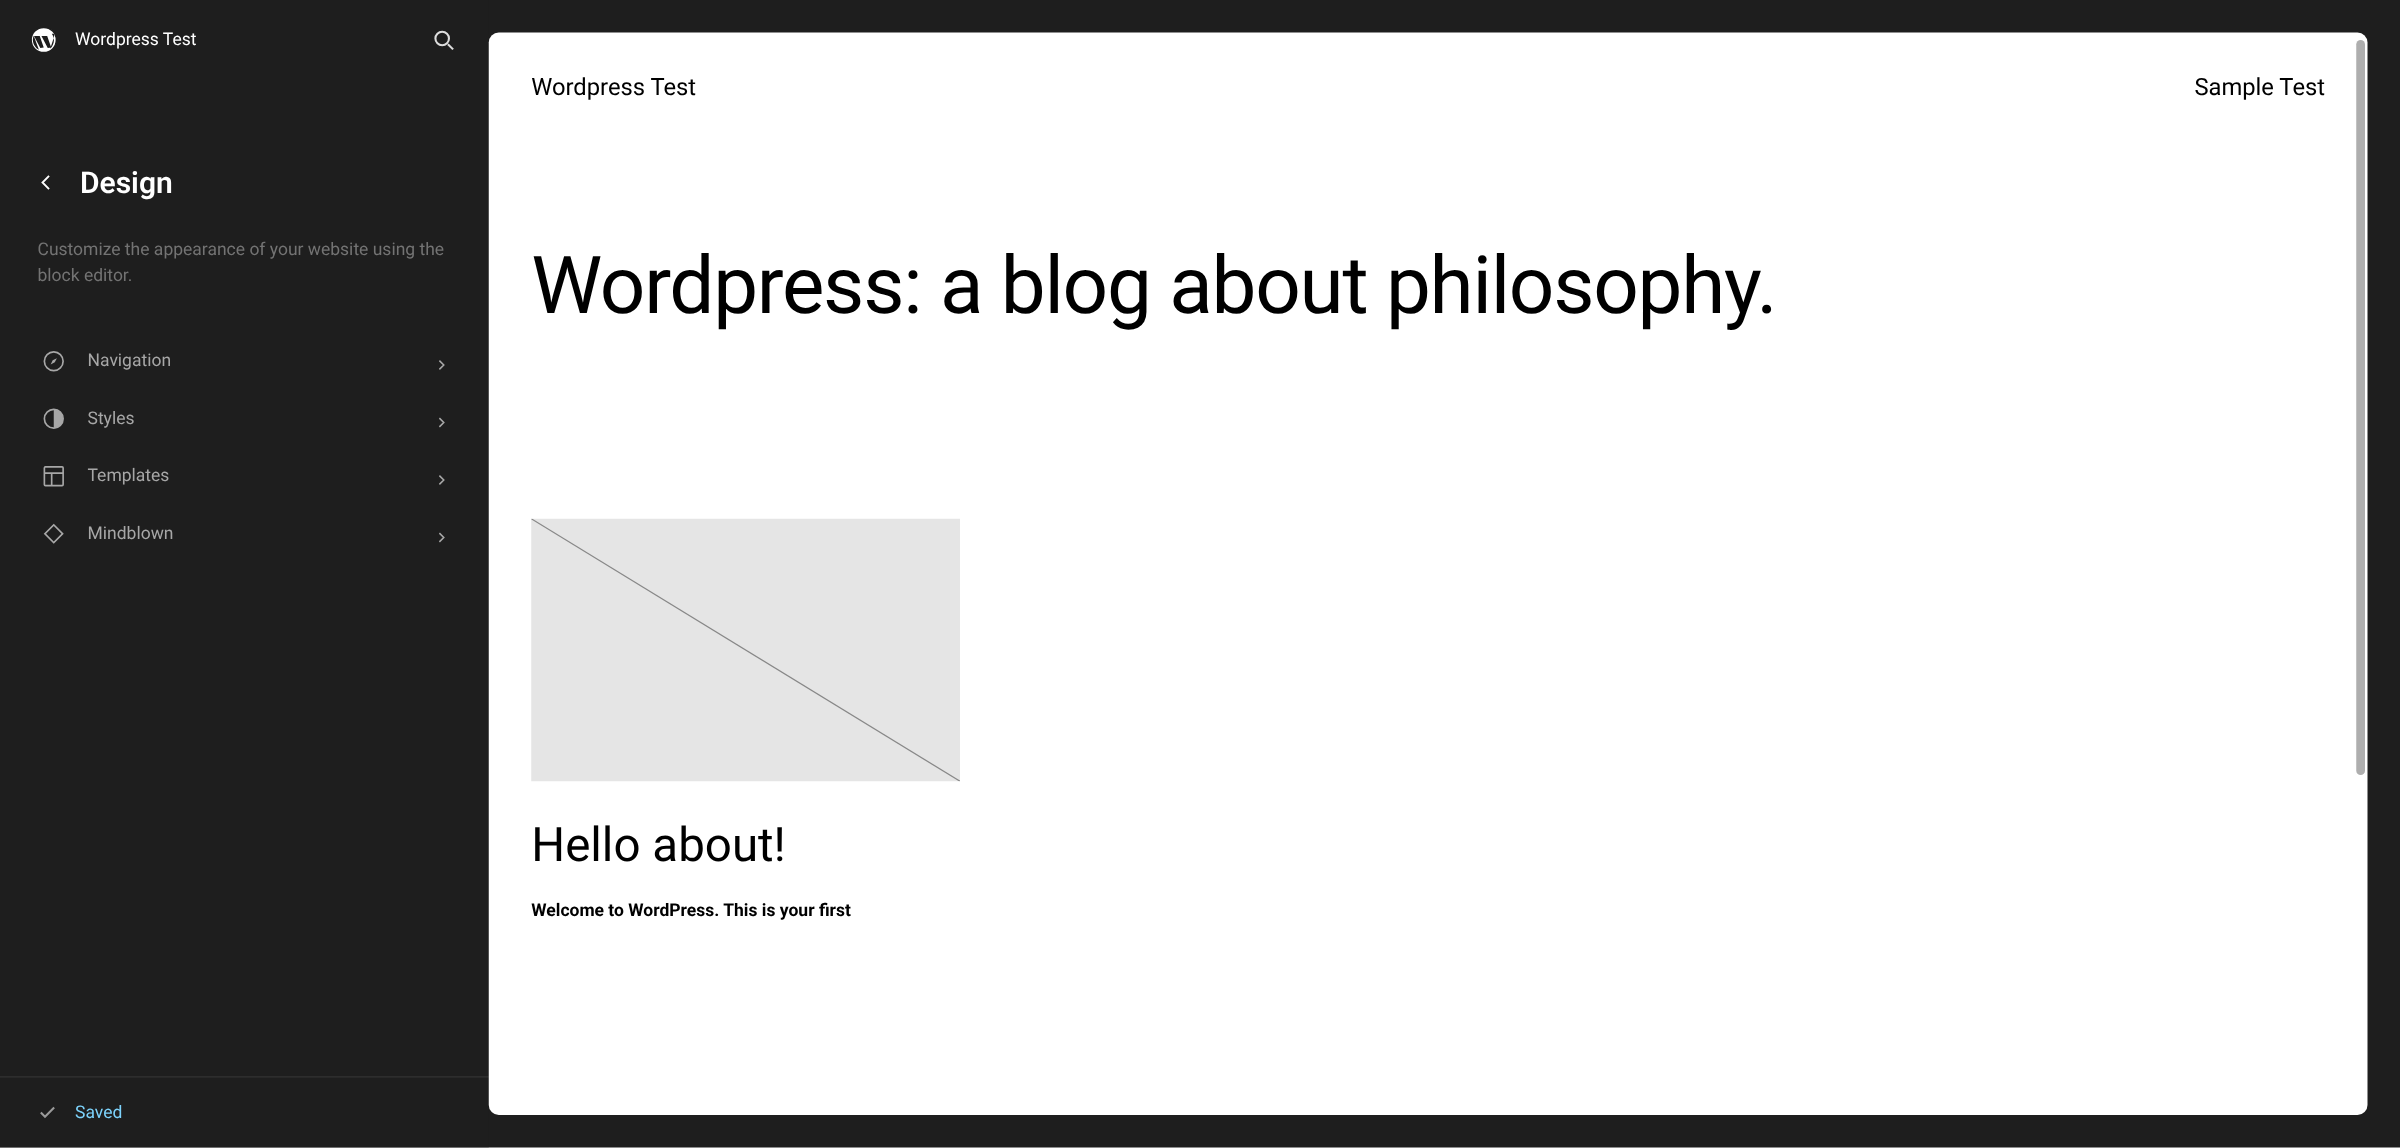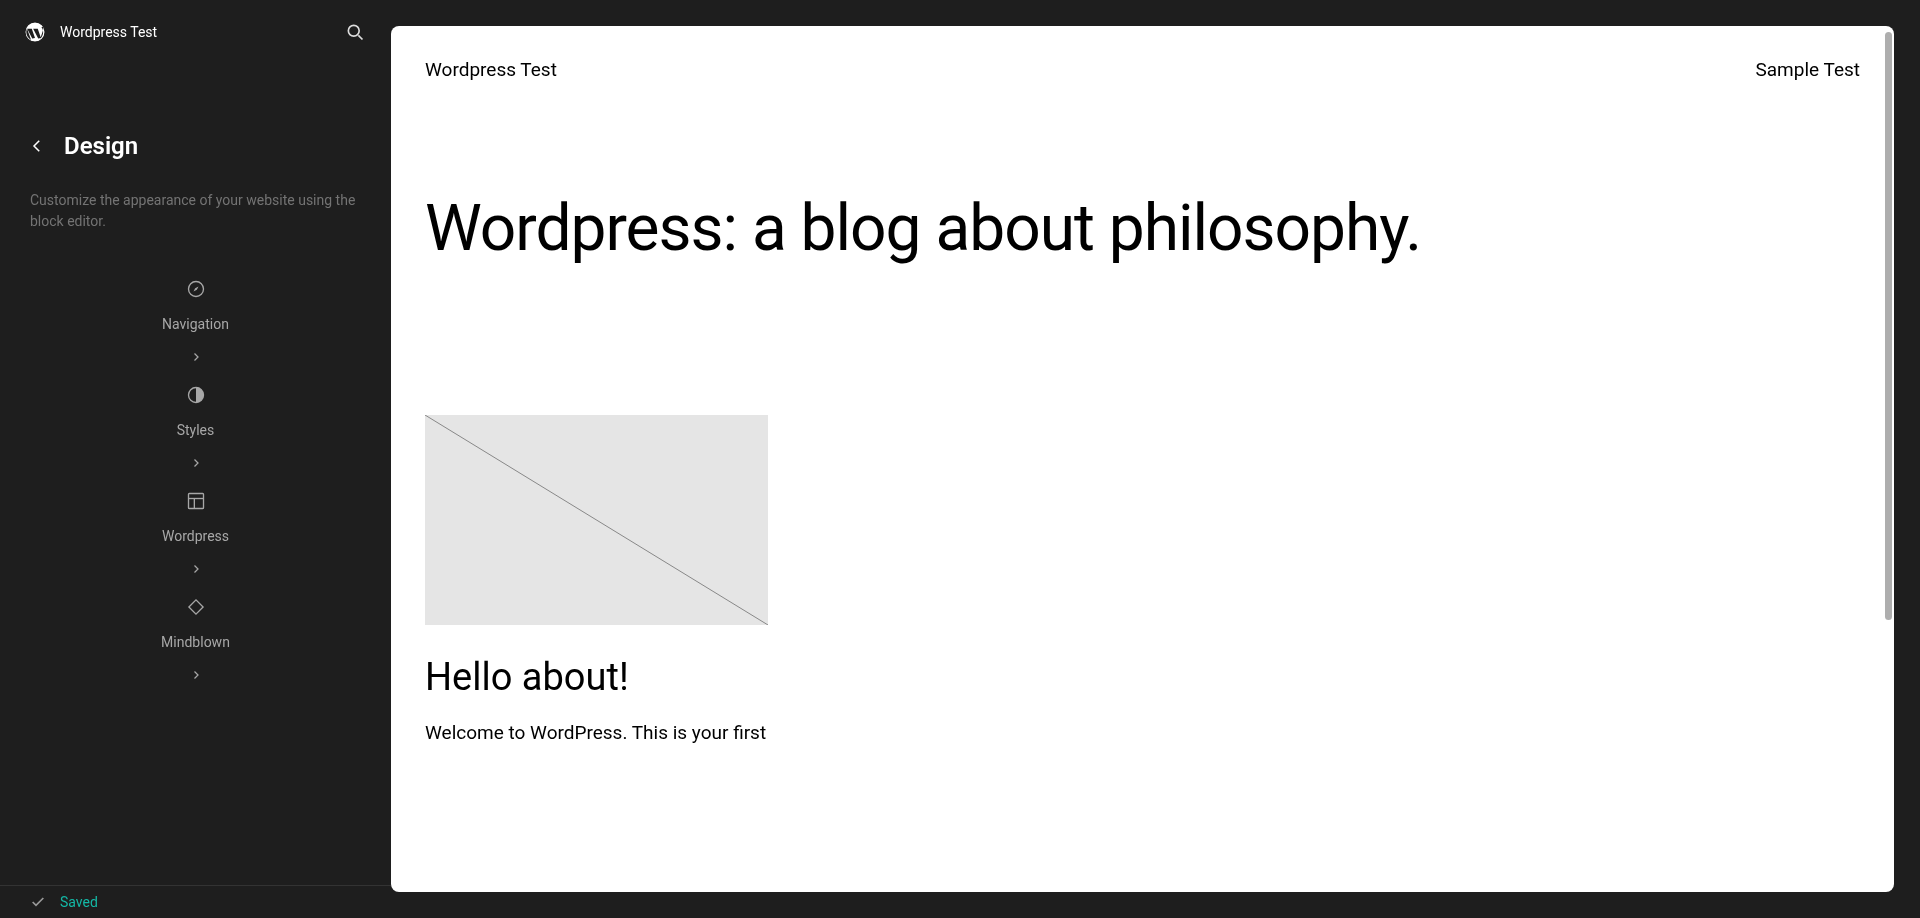--- a/index.html
+++ b/index.html
@@ -78,46 +78,45 @@
       padding: 0 18px;
     }
     .menu-item {
       display: flex;
       align-items: center;
       padding: 12px 14px;
       gap: 16px;
       cursor: pointer;
       border-radius: 2px;
       color: #a7a7a7;
-      flex-direction: column;
     }
     .menu-icon {
       width: 22px;
       height: 22px;
       flex-shrink: 0;
       display: flex;
       align-items: center;
       justify-content: center;
     }
     .menu-label {
       flex: 1;
       font-size: 14px;
     }
     .menu-chevron {
       width: 12px;
       height: 12px;
     }
     .sidebar-footer {
       margin-top: auto;
       border-top: 1px solid #333;
-      padding: 8px 30px;
+      padding: 20px 30px;
       display: flex;
       align-items: center;
       gap: 14px;
-      color: #14b8a6;
+      color: #7dd3fc;
       font-size: 14px;
     }
     .sidebar-footer .check-icon {
       width: 16px;
       height: 16px;
     }
     .preview-wrap {
       flex: 1;
       padding: 26px 26px 26px 0;
       display: flex;
@@ -174,22 +173,23 @@
     .preview-image svg {
       position: absolute;
       inset: 0;
     }
     .preview-post-title {
       font-size: 38px;
       font-weight: 400;
       margin-bottom: 20px;
     }
     .preview-post-excerpt {
-      font-size: 19px;
+      font-size: 14px;
       line-height: 1.5;
+      font-weight: bold;
     }
   </style>
 </head>
 <body>
 
 <div class="sidebar">
   <div class="sidebar-header">
     <span class="wp-logo">
       <svg viewBox="0 0 24 24" fill="none" stroke="#fff" stroke-width="1.3">
         <circle cx="12" cy="12" r="11" fill="#fff" stroke="none"></circle>
@@ -251,21 +251,21 @@
 
 
     <div class="menu-item">
       <span class="menu-icon">
         <svg viewBox="0 0 24 24" width="20" height="20" fill="none" stroke="#a7a7a7" stroke-width="1.6">
           <rect x="3" y="3" width="18" height="18" rx="1"></rect>
           <line x1="3" y1="9" x2="21" y2="9"></line>
           <line x1="10" y1="9" x2="10" y2="21"></line>
         </svg>
       </span>
-      <span class="menu-label">Wordpress</span>
+      <span class="menu-label">Templates</span>
       <span class="menu-chevron">
         <svg viewBox="0 0 24 24" width="12" height="12" fill="none" stroke="#a7a7a7" stroke-width="2.5">
             <polyline points="9 5 16 12 9 19"></polyline>
           </svg>
       </span>
     </div>
 
     <div class="menu-item">
       <span class="menu-icon">
         <svg viewBox="0 0 24 24" width="20" height="20" fill="none" stroke="#a7a7a7" stroke-width="1.6">

